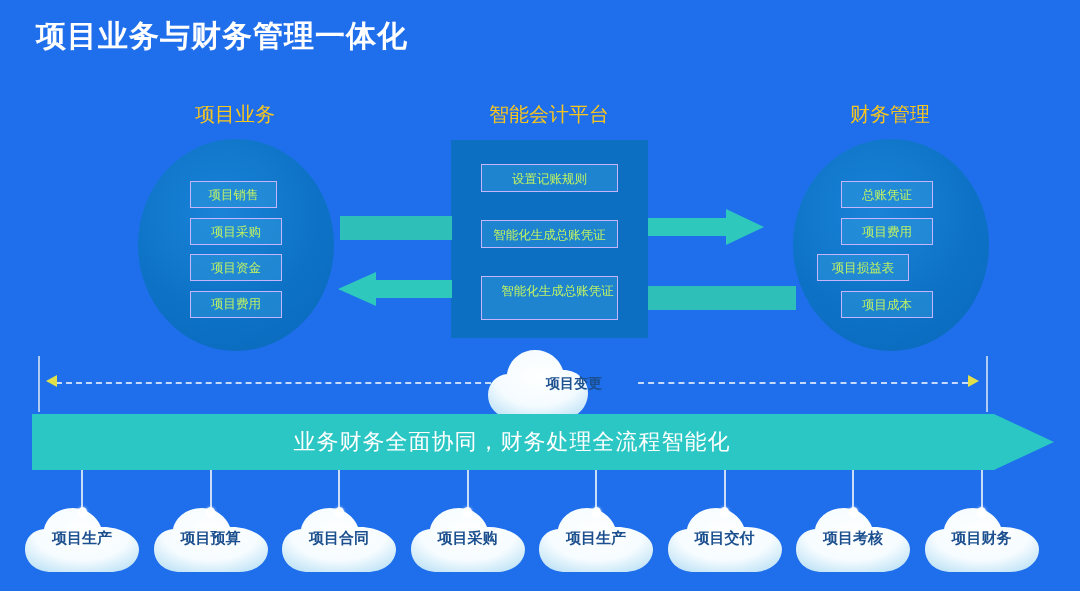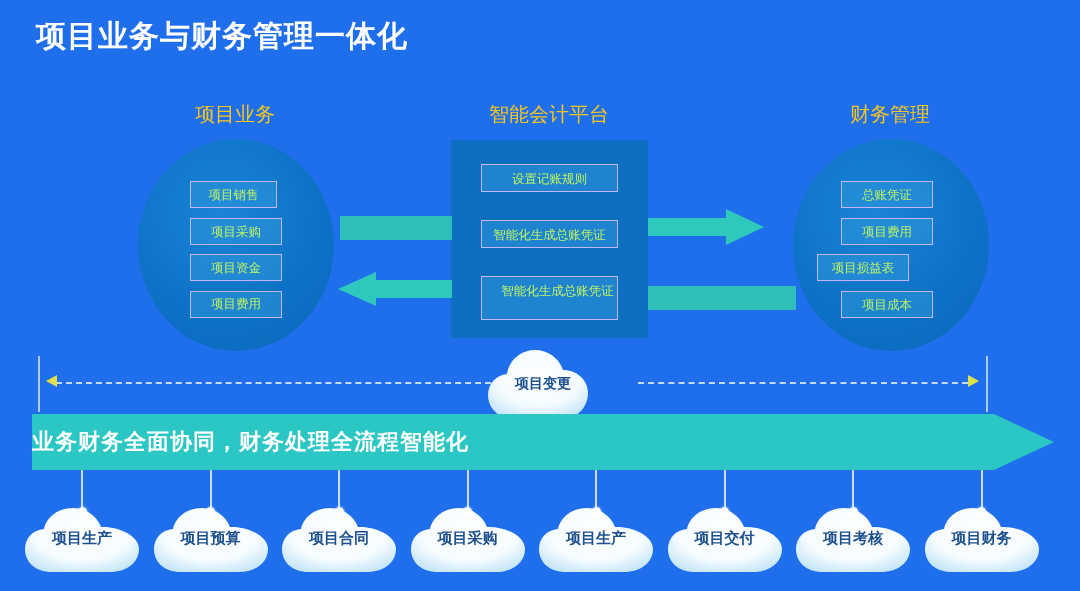--- a/index.html
+++ b/index.html
@@ -142,21 +142,21 @@
     position: absolute;
     left: 484px;
     top: 345px;
     width: 118px;
     height: 78px;
   }
   #cloud-change .cloud-label {
     position: absolute;
     left: 0; right: 0;
     top: 30px;
-    text-align: center;
+    text-align: right;
     font-size: 14px;
     color: #1b4f8e;
     font-weight: 600;
     white-space: nowrap;
     z-index: 3;
   }
 
   
   #synergy {
     position: absolute;
@@ -165,23 +165,23 @@
     width: 1022px;
     height: 56px;
   }
   #synergy-label {
     position: absolute;
     left: 32px;
     top: 414px;
     width: 960px;
     height: 56px;
     line-height: 56px;
-    text-align: left;
+    text-align: center;
     font-size: 22px;
-    font-weight: bold;
+    font-weight: normal;
     color: #ffffff;
     letter-spacing: 1px;
     white-space: nowrap;
   }
 
   
   .stage {
     position: absolute;
     top: 504px;
     width: 120px;

